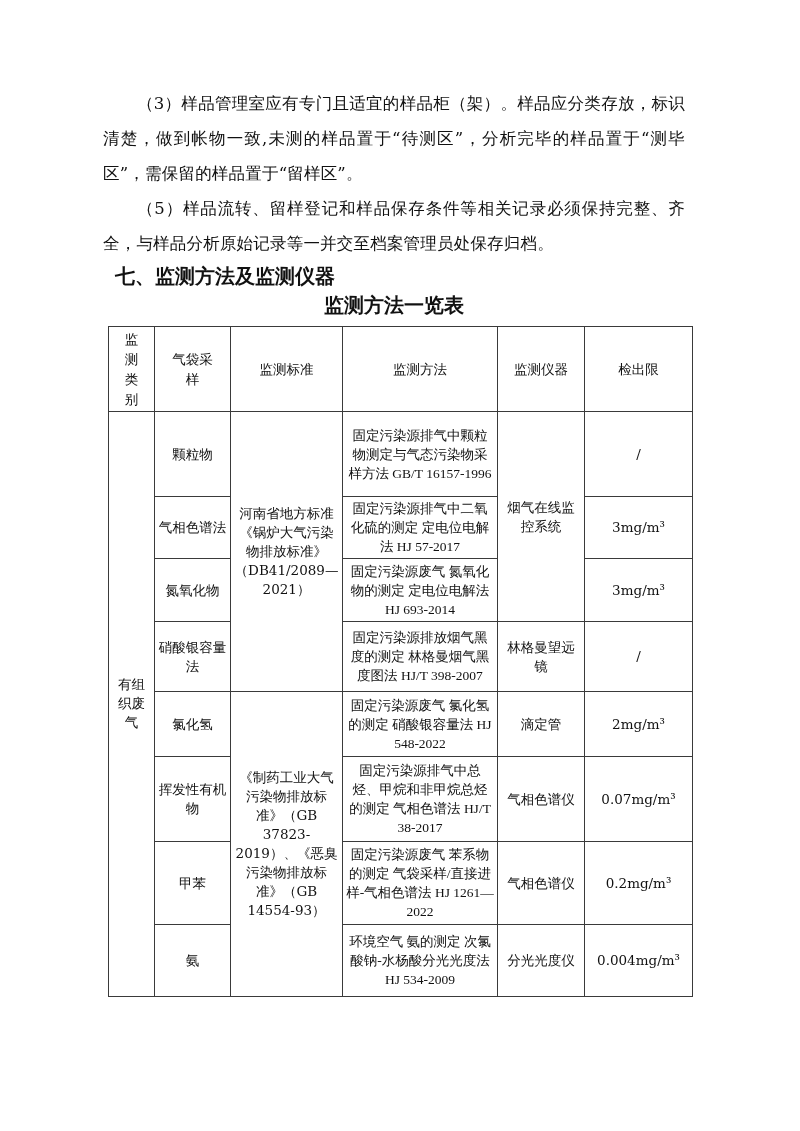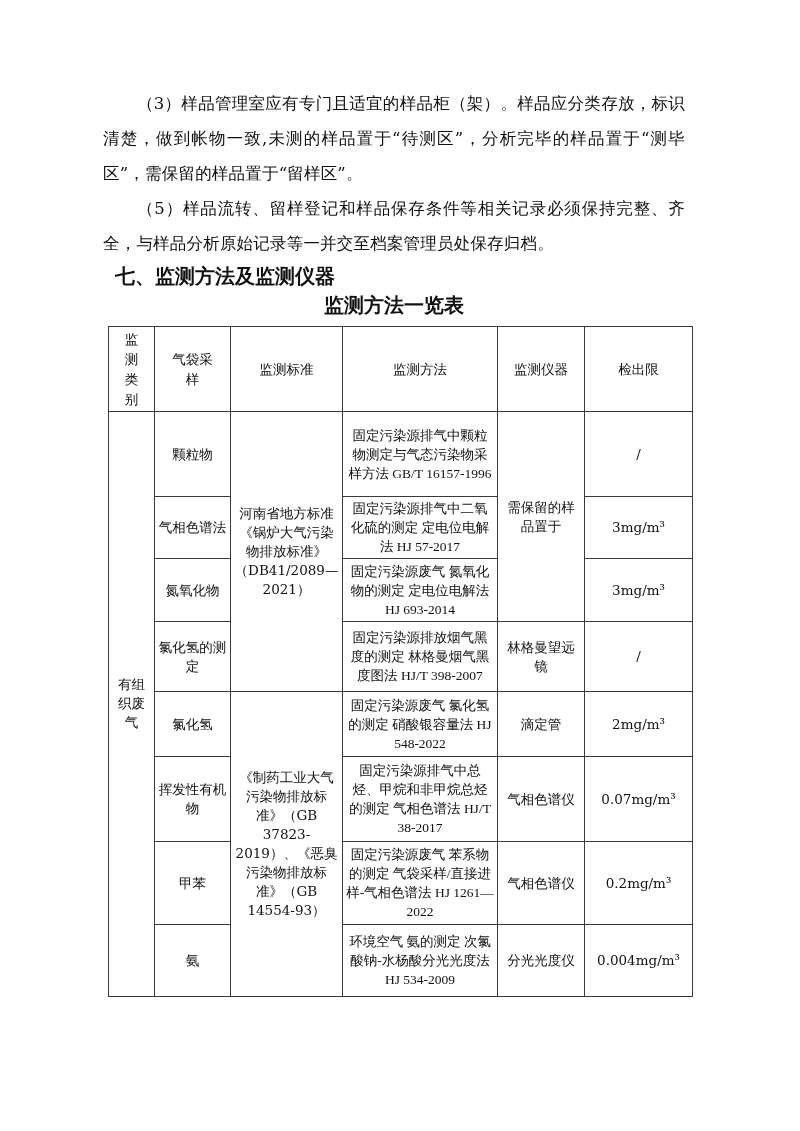--- a/index.html
+++ b/index.html
@@ -114,35 +114,35 @@
         <th>监测仪器</th>
         <th>检出限</th>
       </tr>
     </thead>
     <tbody>
       <tr class="row-0">
         <td class="cat-cell" rowspan="8">有组织废气</td>
         <td>颗粒物</td>
         <td class="std-cell" rowspan="4">河南省地方标准《锅炉大气污染物排放标准》（DB41/2089—2021）</td>
         <td class="method-cell">固定污染源排气中颗粒物测定与气态污染物采样方法 GB/T 16157-1996</td>
-        <td rowspan="3">需保留的样品置于</td>
+        <td rowspan="3">烟气在线监控系统</td>
         <td>/</td>
       </tr>
       <tr class="row-1">
         <td>气相色谱法</td>
         <td class="method-cell">固定污染源排气中二氧化硫的测定 定电位电解法 HJ 57-2017</td>
         <td>3mg/m³</td>
       </tr>
       <tr class="row-2">
         <td>氮氧化物</td>
         <td class="method-cell">固定污染源废气 氮氧化物的测定 定电位电解法 HJ 693-2014</td>
         <td>3mg/m³</td>
       </tr>
       <tr class="row-3">
-        <td>氯化氢的测定</td>
+        <td>硝酸银容量法</td>
         <td class="method-cell">固定污染源排放烟气黑度的测定 林格曼烟气黑度图法 HJ/T 398-2007</td>
         <td>林格曼望远镜</td>
         <td>/</td>
       </tr>
       <tr class="row-4">
         <td>氯化氢</td>
         <td class="std-cell" rowspan="4">《制药工业大气污染物排放标准》（GB 37823-2019）、《恶臭污染物排放标准》（GB 14554-93）</td>
         <td class="method-cell">固定污染源废气 氯化氢的测定 硝酸银容量法 HJ 548-2022</td>
         <td>滴定管</td>
         <td>2mg/m³</td>

